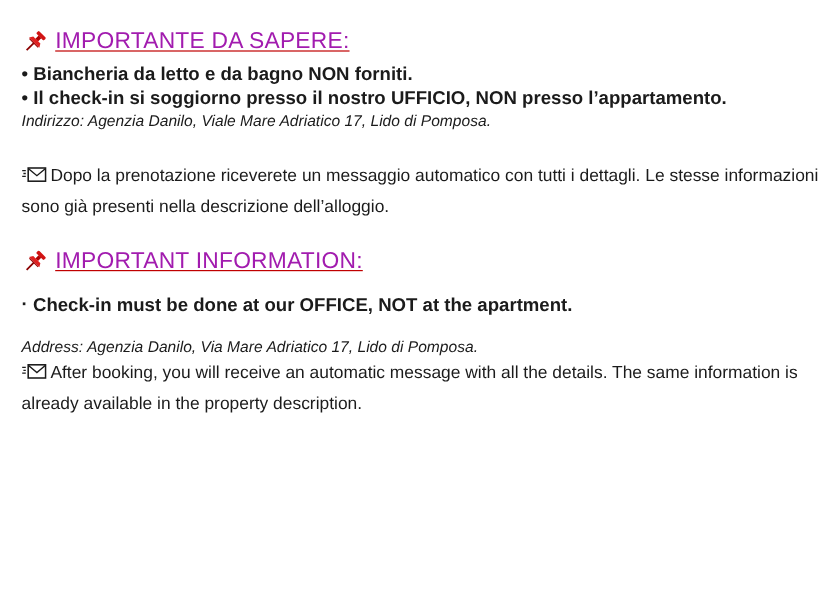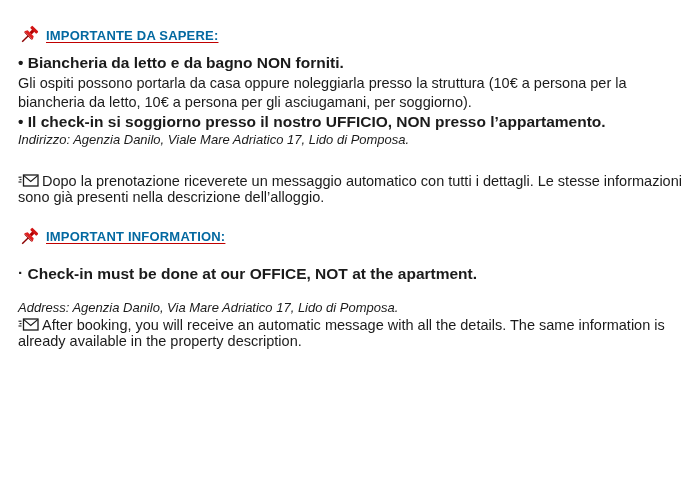--- a/index.html
+++ b/index.html
@@ -16,23 +16,23 @@
     padding: 24px 18px 0 18px;
     width: 700px;
   }
   .heading-row {
     display: flex;
     align-items: center;
     gap: 6px;
     margin: 0;
   }
   .heading-text {
-    color: #0369a1;
-    font-weight: bold;
-    font-size: 13px;
+    color: #a21caf;
+    font-weight: normal;
+    font-size: 19px;
     letter-spacing: 0.2px;
     text-decoration: underline;
     text-decoration-color: #C00000;
     text-underline-offset: 2px;
   }
   .pin {
     width: 22px;
     height: 22px;
     flex: 0 0 22px;
     display: inline-block;
@@ -53,21 +53,21 @@
     line-height: 18.5px;
     max-width: 664px;
   }
   .italic-line {
     font-size: 13px;
     font-style: italic;
     line-height: 18.5px;
   }
   .note-line {
     font-size: 14.5px;
-    line-height: 16px;
+    line-height: 26px;
     max-width: 664px;
   }
   .envelope {
     display: inline-block;
     width: 21px;
     height: 13px;
     margin-right: 3px;
     vertical-align: -1px;
   }
   
@@ -100,21 +100,20 @@
           <path d="M7.4 9.4 h9.2 l2 3.4 h-13.2 z" fill="#E02020"></path>
           <path d="M6.4 12.8 h11.2 v1 h-11.2 z" fill="#9B0000"></path>
         </g>
       </svg>
     </span>
     <span class="heading-text">IMPORTANTE DA SAPERE:</span>
   </div>
 
   <p class="bold-line s1-bold1"><span class="bullet-big">•</span>&nbsp;<span>Biancheria da letto e da bagno NON forniti.</span></p>
 
-  <p class="body-line s1-para">Gli ospiti possono portarla da casa oppure noleggiarla presso la struttura (10€ a persona per la biancheria da letto, 10€ a persona per gli asciugamani, per soggiorno).</p>
 
   <p class="bold-line s1-bold2"><span class="bullet-big">•</span>&nbsp;<span>Il check-in si soggiorno presso il nostro UFFICIO, NON presso l’appartamento.</span></p>
 
   <p class="italic-line s1-italic">Indirizzo: Agenzia Danilo, Viale Mare Adriatico 17, Lido di Pomposa.</p>
 
   <p class="note-line s1-note"><span class="envelope"><svg viewBox="0 0 21 13" width="21" height="13">
           <path d="M0.5 3.2 h3" stroke="#1b1b1b" stroke-width="1.1" fill="none"></path>
           <path d="M1.5 5.6 h2" stroke="#1b1b1b" stroke-width="1.1" fill="none"></path>
           <path d="M0.5 8 h3" stroke="#1b1b1b" stroke-width="1.1" fill="none"></path>
           <rect x="5.5" y="1" width="14.5" height="11" fill="#ffffff" stroke="#1b1b1b" stroke-width="1.3"></rect>

